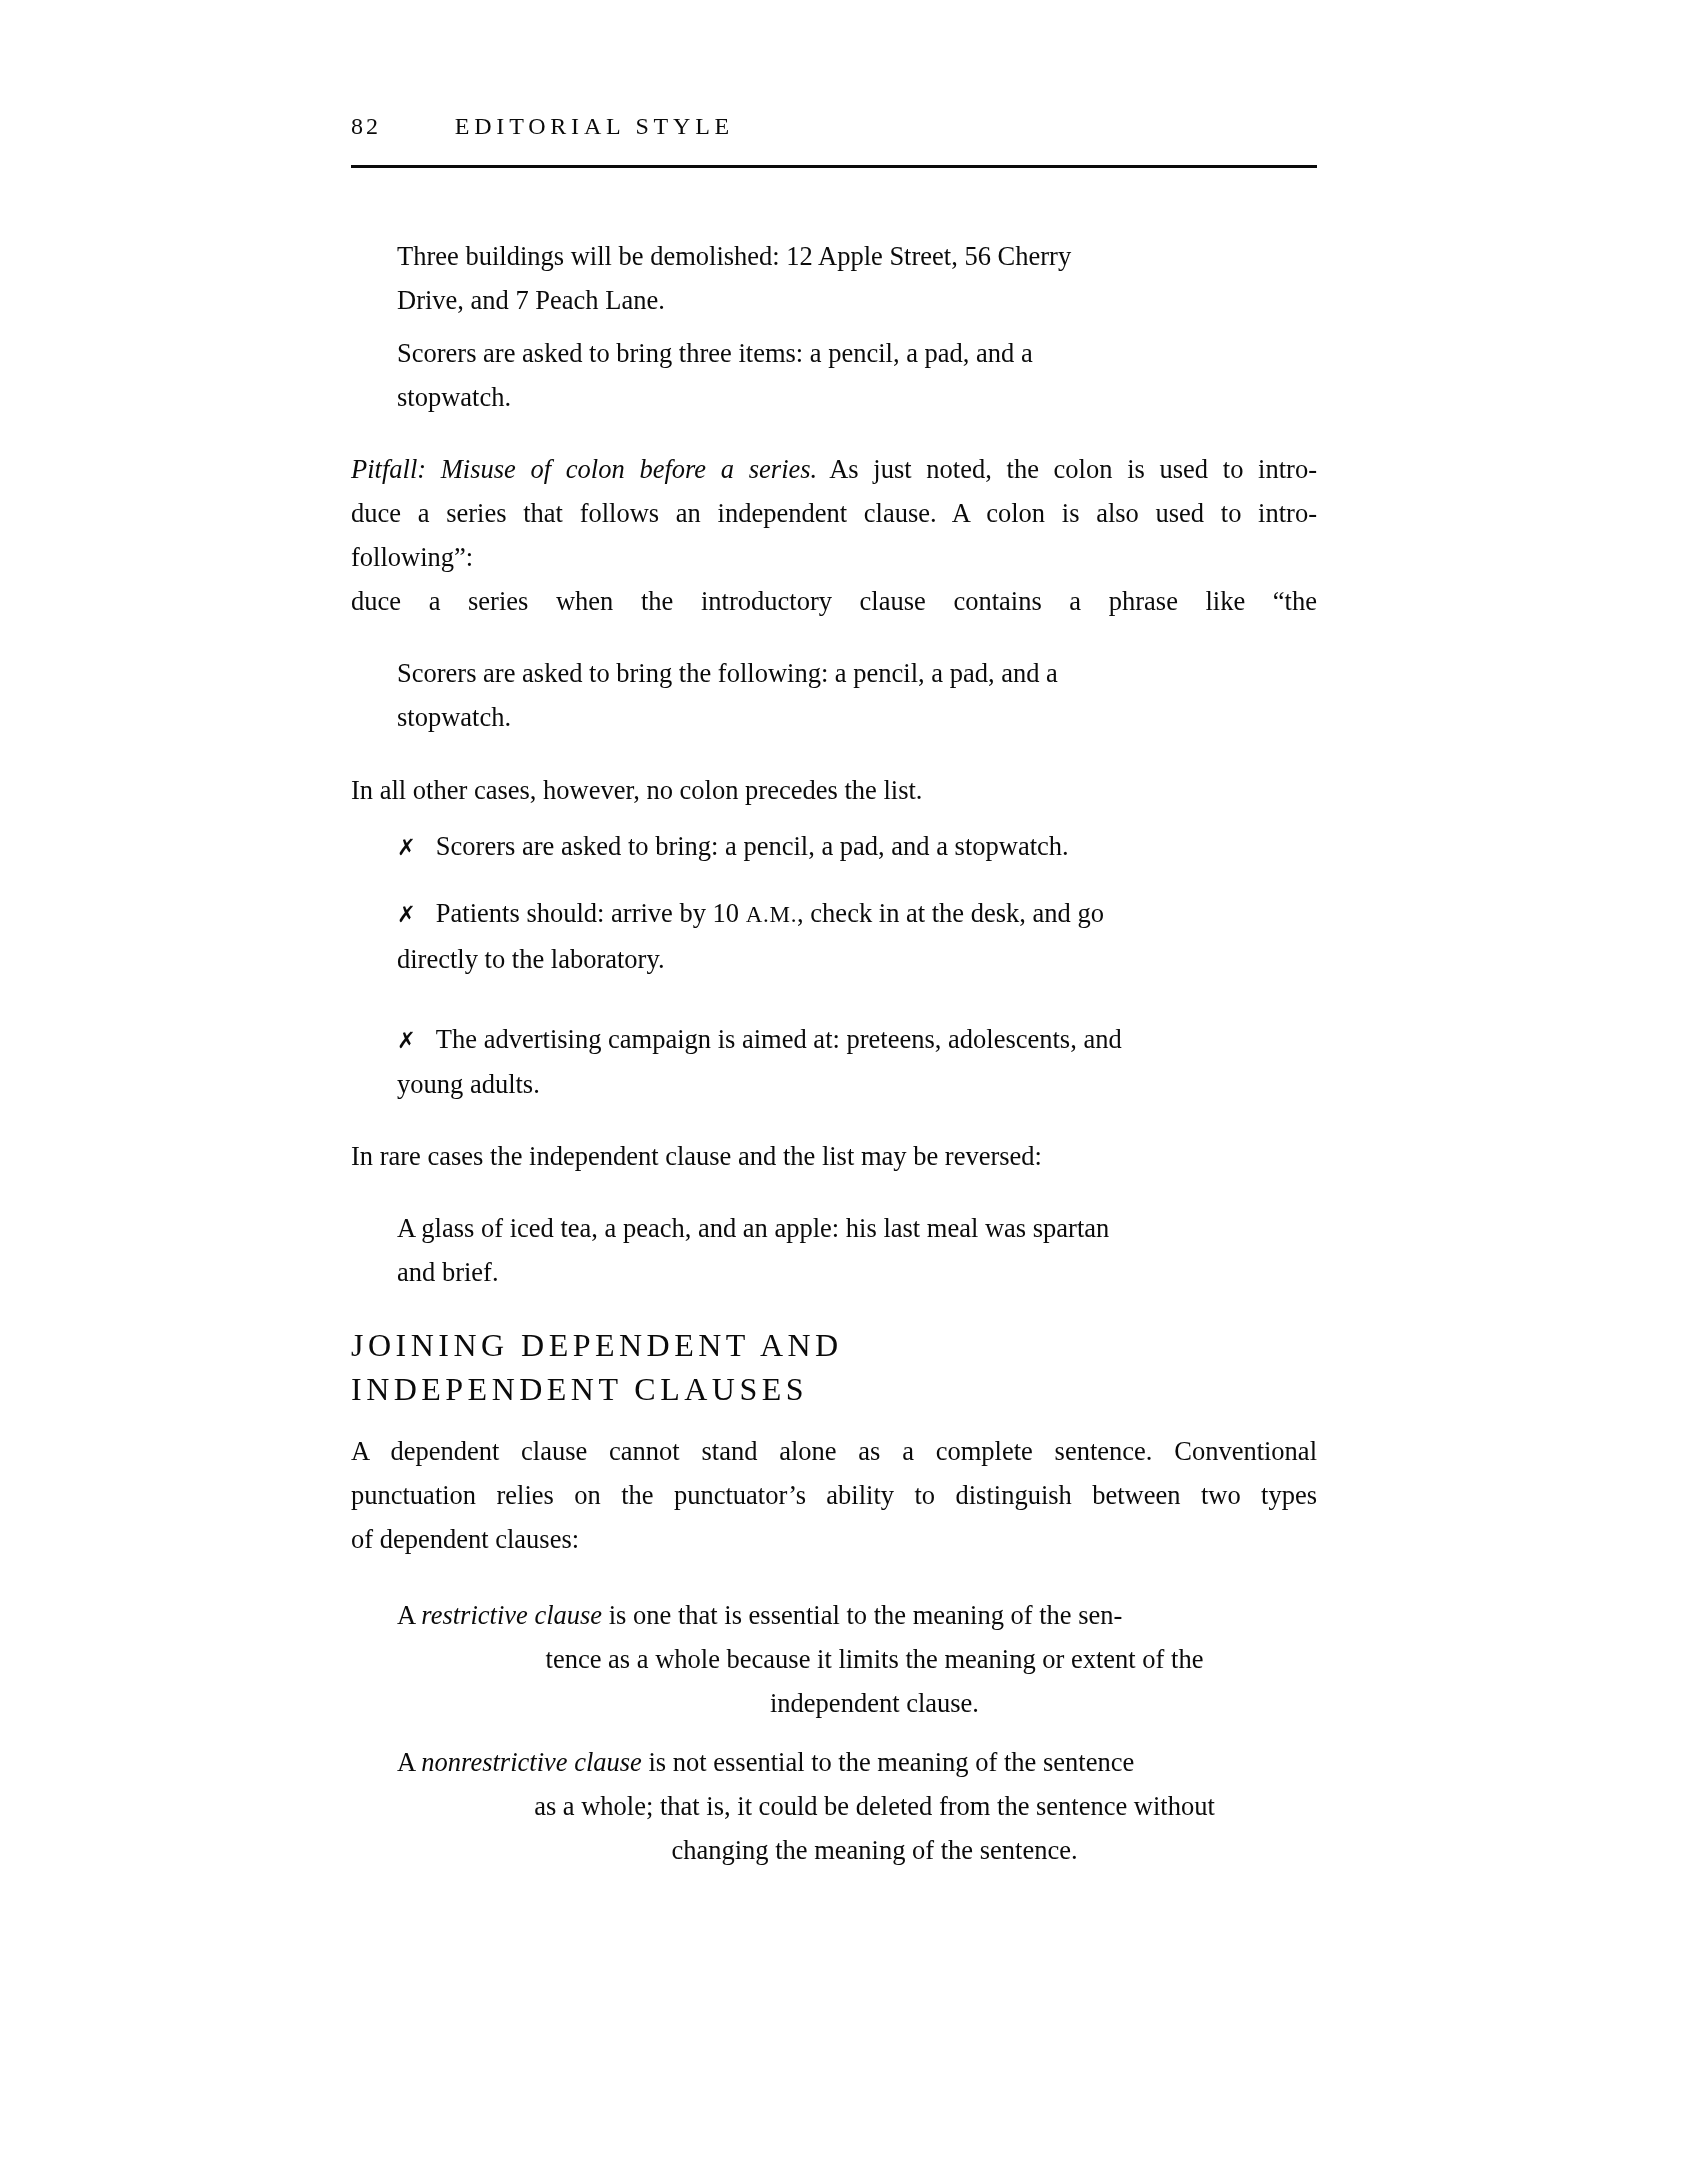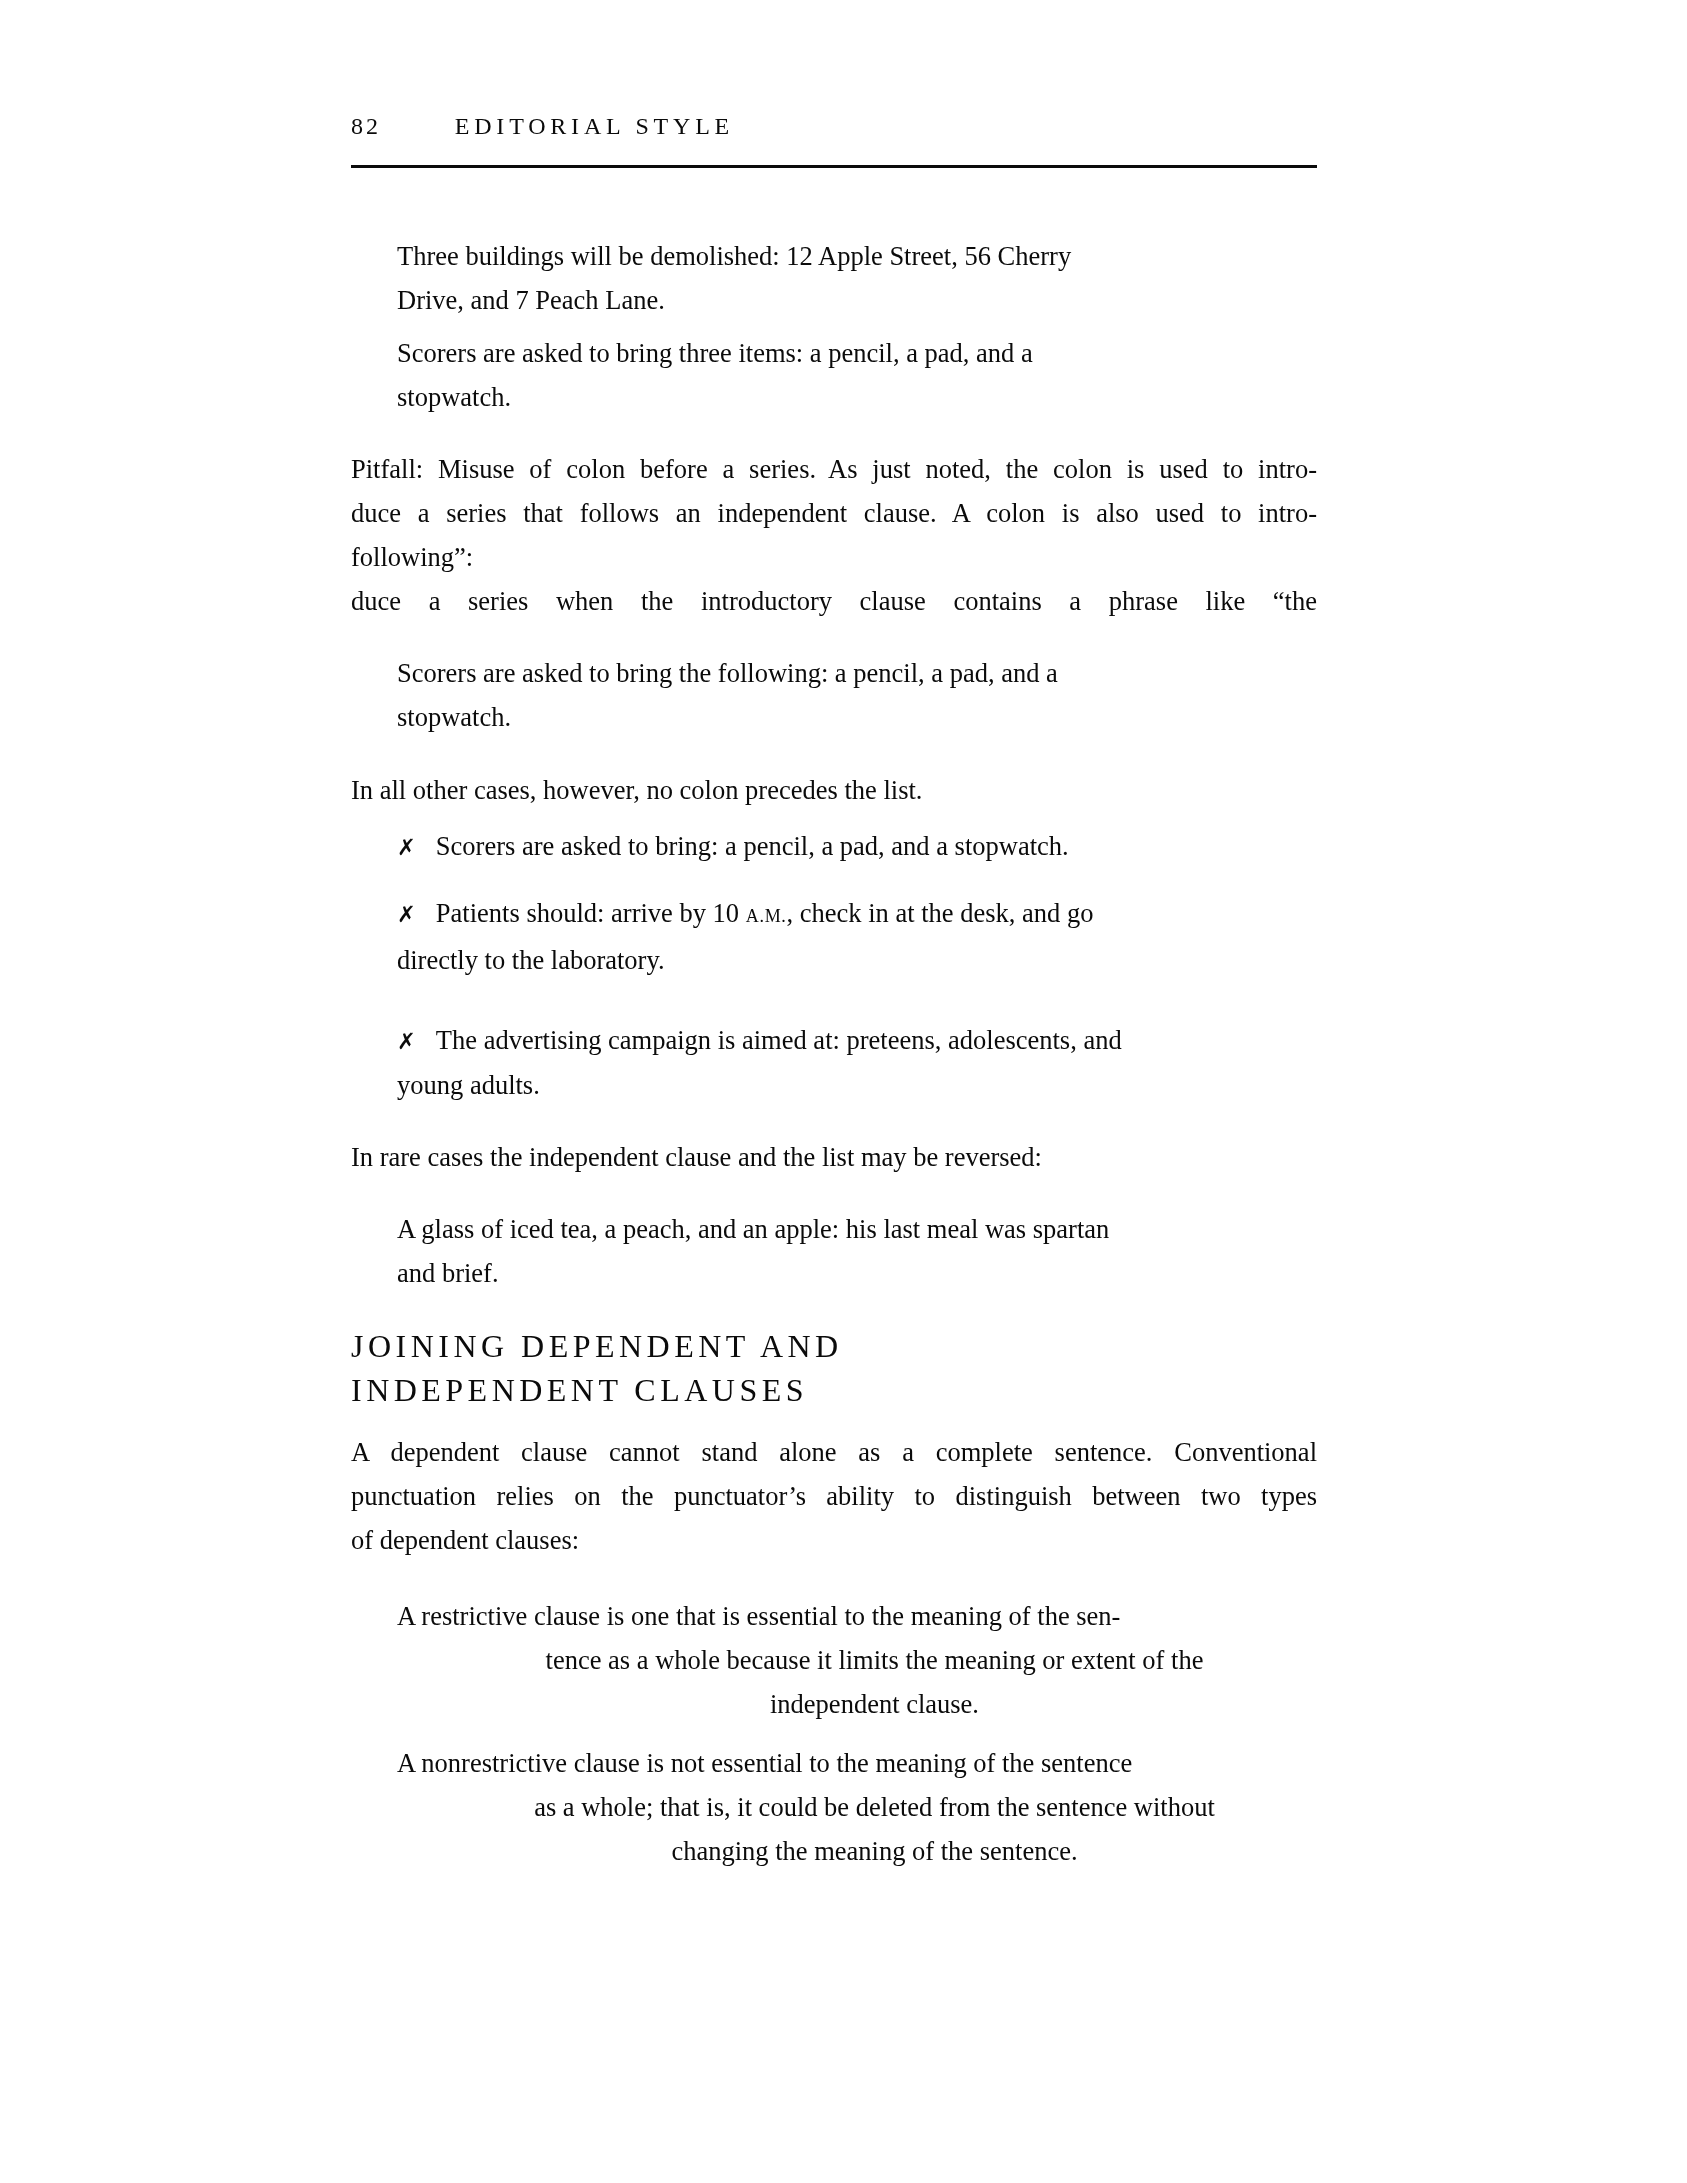--- a/index.html
+++ b/index.html
@@ -32,22 +32,22 @@
   }
   
   .line {
     font-size: 26.5px;
     line-height: 44px;
   }
   .jl {                       
     text-align: justify;
     text-align-last: justify;
   }
-  .it { }
-  .sc { font-size: 18px; letter-spacing: 0.7px; }   
+  .it { font-style: italic; }
+  .sc { font-size: 23px; letter-spacing: 0.7px; }   
   .leadgap { display: inline-block; width: 12px; }
   
   .ex  { margin-left: 46px; }
   
   .xitem { margin-left: 46px; }
   .xmark {
     font-family: "DejaVu Sans", sans-serif;
     font-size: 22.5px;
   }
   .xgap { display: inline-block; width: 20px; }

